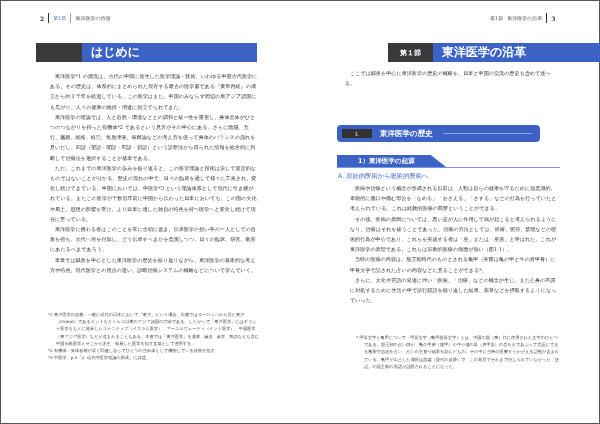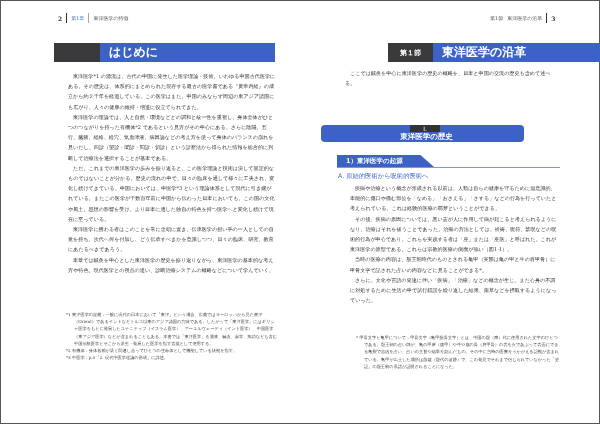--- a/index.html
+++ b/index.html
@@ -1,38 +1,38 @@
 <!DOCTYPE html>
 <html><head>
 <meta charset="utf-8">
 <style>
   html,body{margin:0;padding:0;}
   body{width:600px;height:424px;background:#fff;position:relative;overflow:hidden;font-family:"DejaVu Serif",serif;color:#333;}
   .frame{position:absolute;left:0;top:0;width:598px;height:422px;border:1px solid #555;}
   .page{position:absolute;top:0;height:424px;}
-  .left{left:0;width:300px;margin-left:18px;}
+  .left{left:0;width:300px;}
   .right{left:300px;width:300px;}
   .runhead{position:absolute;top:13px;font-size:5px;color:#555;display:flex;align-items:center;gap:4px;}
   .pnum{font-size:6px;font-weight:bold;color:#333;}
   .vbar{width:1px;height:10px;background:#333;display:inline-block;}
   .vbar.thin{background:#aaa;}
   .chap{color:#4a6fc0;}
   .titlebar{position:absolute;height:19px;display:flex;}
   .tb-dark{background:#3a3a3c;color:#fff;display:flex;align-items:center;justify-content:center;font-family:"DejaVu Sans",sans-serif;font-size:7px;font-weight:bold;}
   .tb-blue{background:#3b62c4;color:#fff;flex:1;display:flex;align-items:center;padding-left:9px;font-family:"DejaVu Sans",sans-serif;font-weight:bold;font-size:12px;}
   .body{position:absolute;font-size:5.1px;line-height:10.2px;color:#333;}
   .body p{margin:0;text-indent:5px;}
   .notes{position:absolute;font-size:4.2px;line-height:7.2px;color:#444;}
   .notes div{padding-left:8px;text-indent:-8px;}
   .sec1{position:absolute;left:337px;top:125px;width:260px;height:17px;background:#3b62c4;border-radius:4px;display:flex;align-items:center;}
   .sec1 .num{background:#333;color:#fff;font-size:6px;width:30px;height:9px;margin-left:5px;display:flex;align-items:center;justify-content:center;font-family:"DejaVu Sans",sans-serif;}
   .sec1 .lbl{color:#fff;font-family:"DejaVu Sans",sans-serif;font-weight:bold;font-size:7.5px;margin-left:8px;}
   .sec1 .line{flex:1;height:1px;background:#8fa6e0;margin:0 8px 0 10px;}
   .sub1{position:absolute;left:337px;top:155px;width:260px;height:12px;border-bottom:1px solid #7b98dc;}
-  .sub1 .tab{position:absolute;left:0;top:0;height:12px;width:88px;background:#3b62c4;color:#fff;font-family:"DejaVu Sans",sans-serif;font-weight:bold;font-size:6.5px;display:flex;align-items:center;padding-left:9px;clip-path:polygon(0 0,86% 0,100% 100%,0 100%);}
+  .sub1 .tab{position:absolute;left:0;top:0;height:12px;width:88px;background:#3b62c4;color:#fff;font-family:"DejaVu Sans",sans-serif;font-weight:bold;font-size:6.5px;display:flex;align-items:center;padding-left:21px;clip-path:polygon(0 0,86% 0,100% 100%,0 100%);}
   .subA{position:absolute;left:338px;top:172px;font-family:"DejaVu Sans",sans-serif;font-size:6.3px;color:#3b62c4;}
 </style>
 </head>
 <body>
 
 <div class="frame"></div>
 
 <div class="page left">
   <div class="runhead" style="left:40px;">
     <span class="pnum">2</span>
@@ -73,21 +73,21 @@
 
 <div class="titlebar" style="left:340px;top:43px;width:220px;padding-left:48px;">
   <div class="tb-dark" style="width:45px;">第１節</div>
   <div class="tb-blue">東洋医学の沿革</div>
 </div>
 
 <div class="body" style="left:345px;top:68px;width:215px;">
   <p>ここでは鍼灸を中心に東洋医学の歴史の概略を、日本と中国の交流の歴史も含めて述べる。</p>
 </div>
 
-<div class="sec1" style="left:321px;width:203px;flex-direction:column;">
+<div class="sec1" style="left:337px;width:203px;">
   <span class="num">Ⅰ.</span>
   <span class="lbl">東洋医学の歴史</span>
   <span class="line"></span>
 </div>
 
 <div class="sub1" style="width:223px;">
   <div class="tab">1）東洋医学の起源</div>
 </div>
 
 <div class="subA">A. 原始的医術から呪術的医術へ</div>

